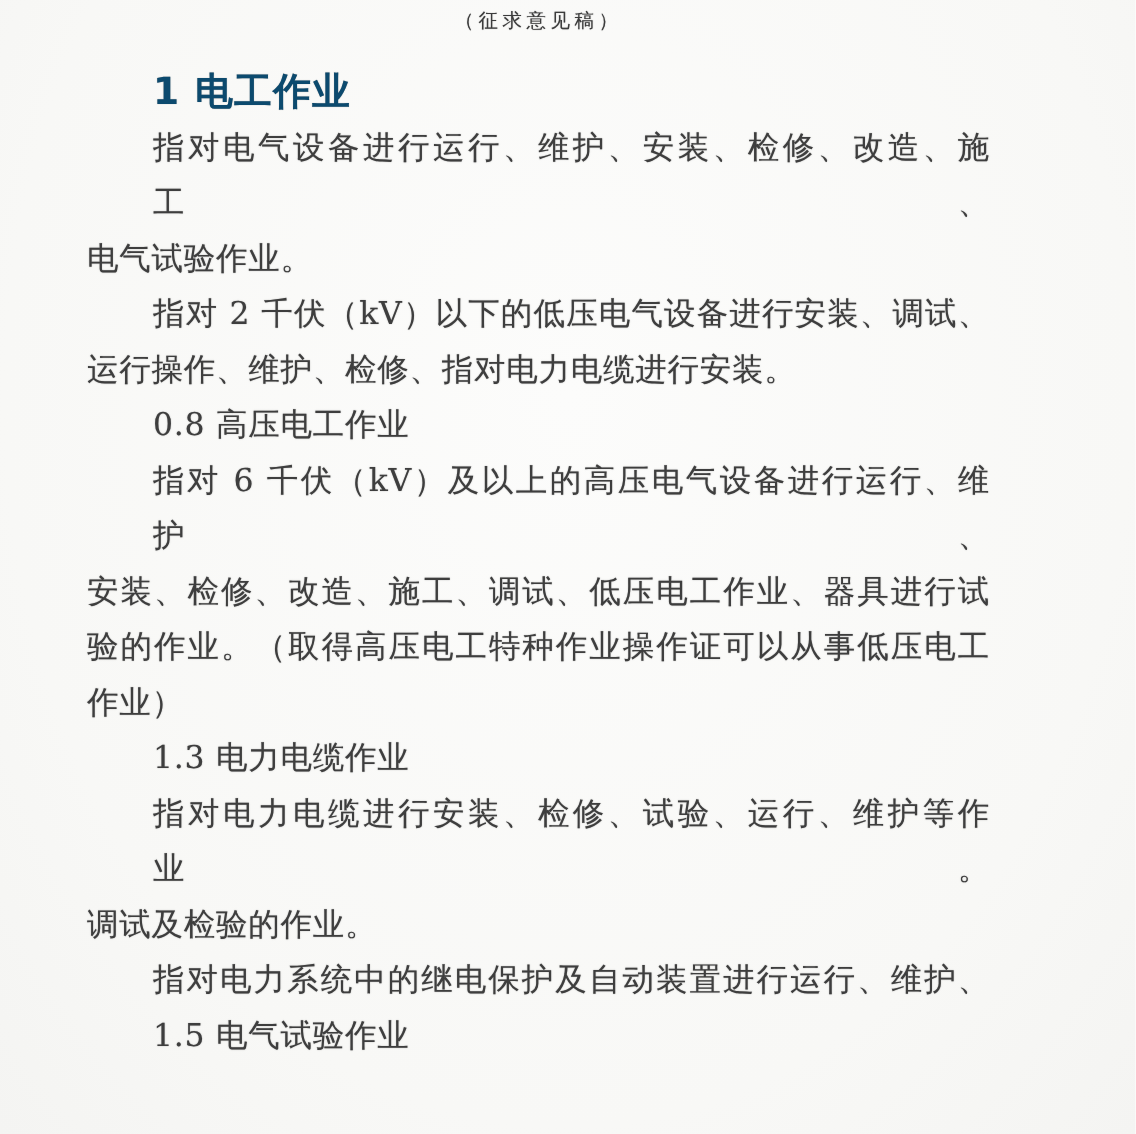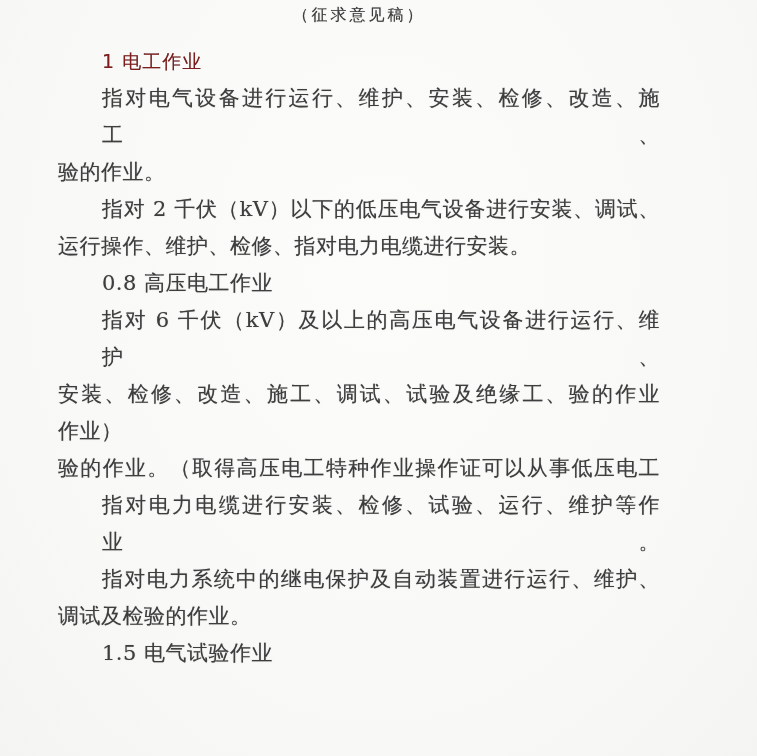--- a/index.html
+++ b/index.html
@@ -14,35 +14,35 @@
     font-family: "DejaVu Serif", "Liberation Serif", serif;
   }
   .doc {
     box-sizing: border-box;
     width: 757px;
     height: 756px;
     padding: 0 97px 0 58px;
     overflow: hidden;
   }
   .title {
-    font-size: 16px;
+    font-size: 13px;
     line-height: 30px;
     text-align: center;
     letter-spacing: 3px;
     color: #3c3c3c;
     text-shadow: 0 0 0.7px rgba(70,70,70,0.55);
   }
   .heading {
     margin-top: 12px;
     font-family: "DejaVu Sans", "Liberation Sans", sans-serif;
-    font-weight: normal;
-    font-size: 19px;
+    font-weight: bold;
+    font-size: 25px;
     line-height: 38px;
     padding-left: 44px;
-    color: #7f1d1d;
+    color: #0c4a6e;
     letter-spacing: 1px;
     text-shadow: 0 0 0.6px rgba(54,54,54,0.5);
   }
   .line {
     font-size: 21px;
     line-height: 37px;
     letter-spacing: 0.5px;
     color: #3e3e3e;
     text-shadow: 0 0 0.8px rgba(70,70,70,0.55);
     white-space: nowrap;
@@ -58,26 +58,27 @@
 </head>
 <body>
 
 <div class="doc">
   <div class="title">（征求意见稿）</div>
 
   <div class="heading">1 电工作业</div>
 
   <div>
       <div class="line indent flush">指对电气设备进行运行、维护、安装、检修、改造、施工、</div>
-      <div class="line">验的作业。</div>
+      <div class="line">电气试验作业。</div>
       <div class="line indent flush">指对 2 千伏（kV）以下的低压电气设备进行安装、调试、</div>
       <div class="line">运行操作、维护、检修、指对电力电缆进行安装。</div>
       <div class="line indent">0.8 高压电工作业</div>
       <div class="line indent flush">指对 6 千伏（kV）及以上的高压电气设备进行运行、维护、</div>
-      <div class="line flush">安装、检修、改造、施工、调试、试验及绝缘工、验的作业</div>
+      <div class="line flush">安装、检修、改造、施工、调试、低压电工作业、器具进行试</div>
+      <div class="line flush">验的作业。（取得高压电工特种作业操作证可以从事低压电工</div>
       <div class="line">作业）</div>
-      <div class="line flush">验的作业。（取得高压电工特种作业操作证可以从事低压电工</div>
+      <div class="line indent">1.3 电力电缆作业</div>
       <div class="line indent flush">指对电力电缆进行安装、检修、试验、运行、维护等作业。</div>
+      <div class="line">调试及检验的作业。</div>
       <div class="line indent flush">指对电力系统中的继电保护及自动装置进行运行、维护、</div>
-      <div class="line">调试及检验的作业。</div>
       <div class="line indent">1.5 电气试验作业</div>
     </div>
 </div>
 
 </body></html>

